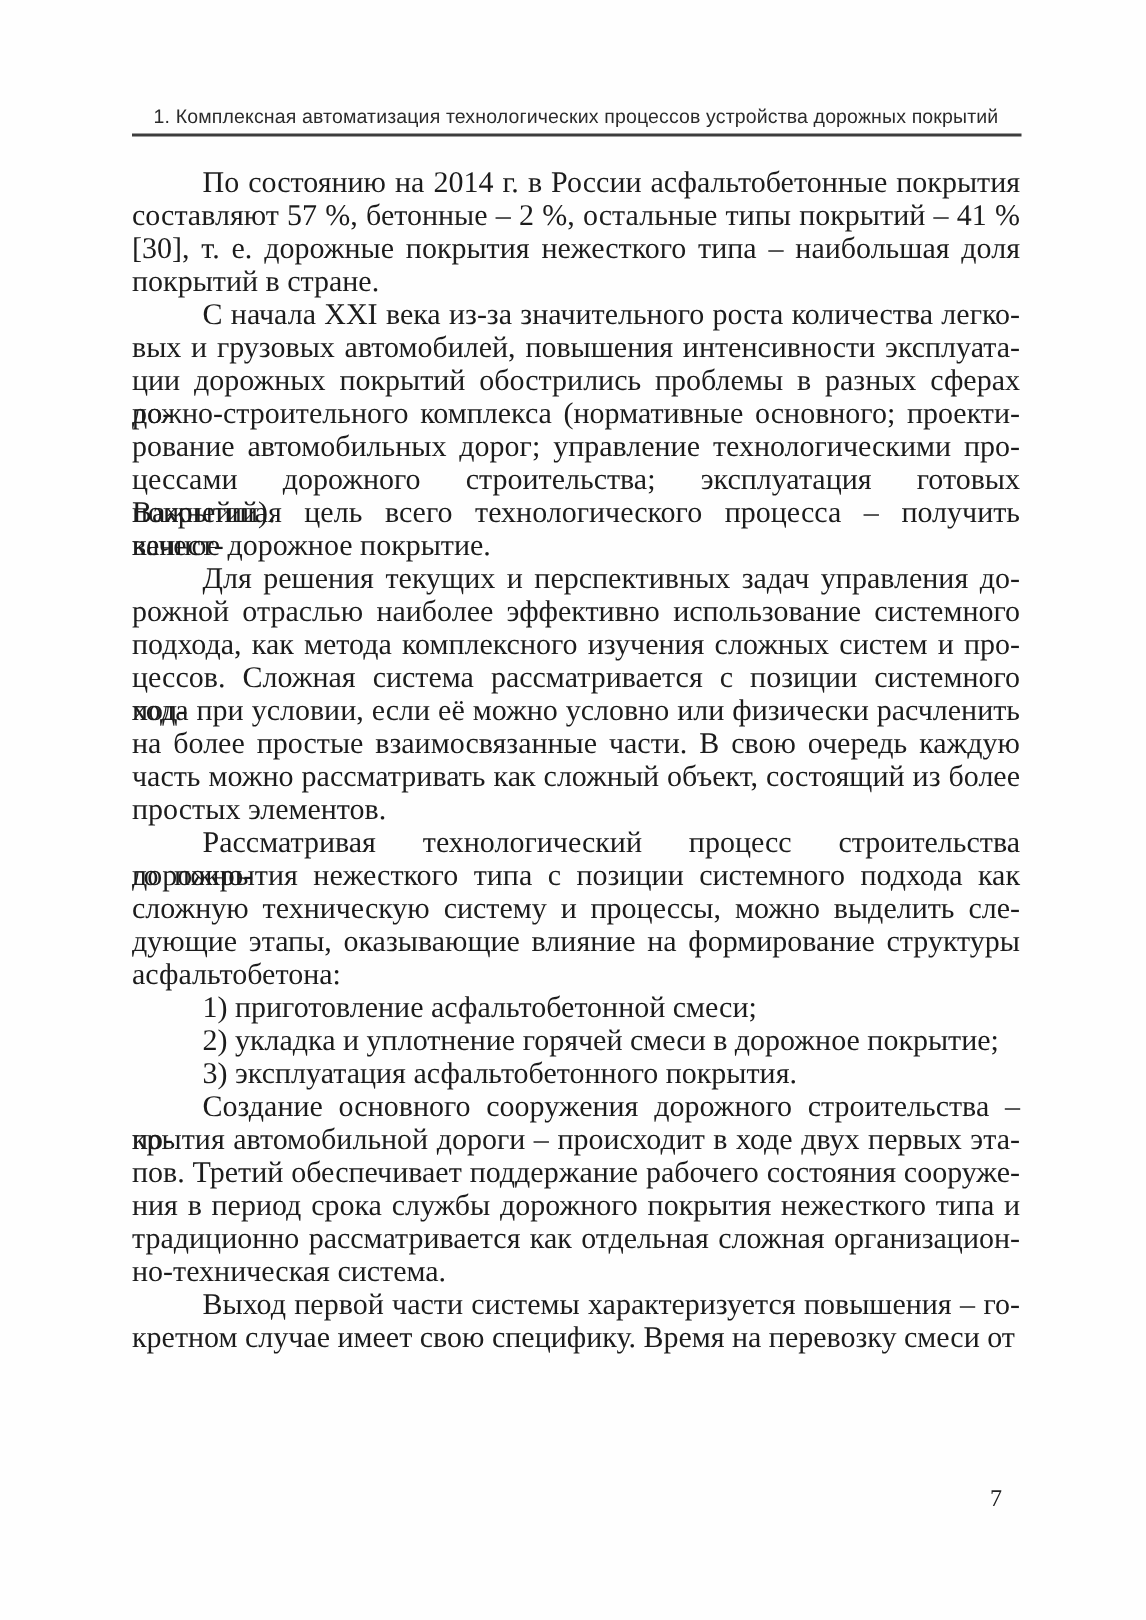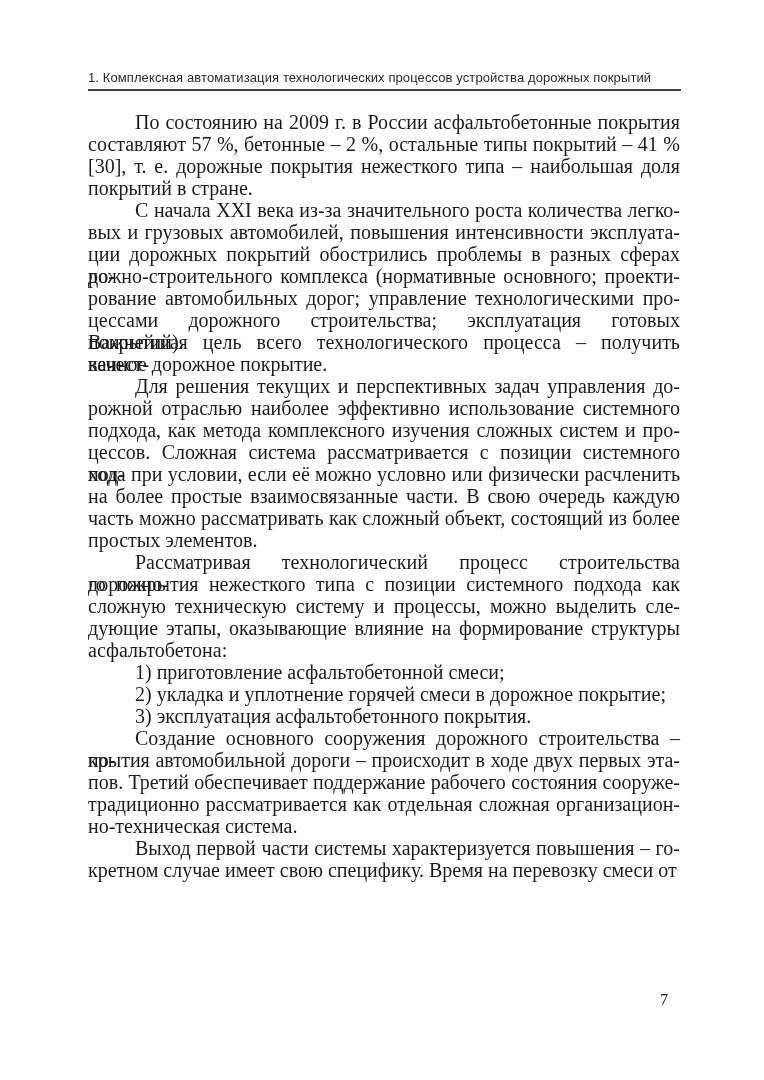--- a/index.html
+++ b/index.html
@@ -13,21 +13,21 @@
     height: 1080px;
     background: #fefefe;
     overflow: hidden;
     color: #1c1c1c;
   }
   .running-head {
     position: absolute;
     left: 88px;
     width: 592px;
     top: 70px;
-    text-align: left;
+    text-align: center;
     font-family: "Liberation Sans", sans-serif;
     font-size: 13px;
     letter-spacing: 0.1px;
     color: #2b2b2b;
     white-space: nowrap;
   }
   .head-rule {
     position: absolute;
     left: 88px;
     width: 593px;
@@ -68,21 +68,21 @@
     color: #222222;
   }
 </style>
 </head>
 <body>
 
 <div class="page">
   <div class="running-head">1. Комплексная автоматизация технологических процессов устройства дорожных покрытий</div>
   <div class="head-rule"></div>
   <div class="body-text" id="body-text">
-      <div class="line indent">По состоянию на 2009 г. в России асфальтобетонные покрытия</div>
+      <div class="line indent">По состоянию на 2014 г. в России асфальтобетонные покрытия</div>
       <div class="line">составляют 57 %, бетонные – 2 %, остальные типы покрытий – 41 %</div>
       <div class="line">[30], т. е. дорожные покрытия нежесткого типа – наибольшая доля</div>
       <div class="line end">покрытий в стране.</div>
       <div class="line indent">С начала XXI века из-за значительного роста количества легко-</div>
       <div class="line">вых и грузовых автомобилей, повышения интенсивности эксплуата-</div>
       <div class="line">ции дорожных покрытий обострились проблемы в разных сферах до-</div>
       <div class="line">рожно-строительного комплекса (нормативные основного; проекти-</div>
       <div class="line">рование автомобильных дорог; управление технологическими про-</div>
       <div class="line">цессами дорожного строительства; эксплуатация готовых покрытий).</div>
       <div class="line">Важнейшая цель всего технологического процесса – получить качест-</div>
@@ -99,19 +99,20 @@
       <div class="line">го покрытия нежесткого типа с позиции системного подхода как</div>
       <div class="line">сложную техническую систему и процессы, можно выделить сле-</div>
       <div class="line">дующие этапы, оказывающие влияние на формирование структуры</div>
       <div class="line end">асфальтобетона:</div>
       <div class="line indent end">1) приготовление асфальтобетонной смеси;</div>
       <div class="line indent end">2) укладка и уплотнение горячей смеси в дорожное покрытие;</div>
       <div class="line indent end">3) эксплуатация асфальтобетонного покрытия.</div>
       <div class="line indent">Создание основного сооружения дорожного строительства – по-</div>
       <div class="line">крытия автомобильной дороги – происходит в ходе двух первых эта-</div>
       <div class="line">пов. Третий обеспечивает поддержание рабочего состояния сооруже-</div>
+      <div class="line">ния в период срока службы дорожного покрытия нежесткого типа и</div>
       <div class="line">традиционно рассматривается как отдельная сложная организацион-</div>
       <div class="line end">но-техническая система.</div>
       <div class="line indent">Выход первой части системы характеризуется повышения – го-</div>
       <div class="line end">кретном случае имеет свою специфику. Время на перевозку смеси от</div>
     </div>
   <div class="page-num">7</div>
 </div>
 
 </body></html>

